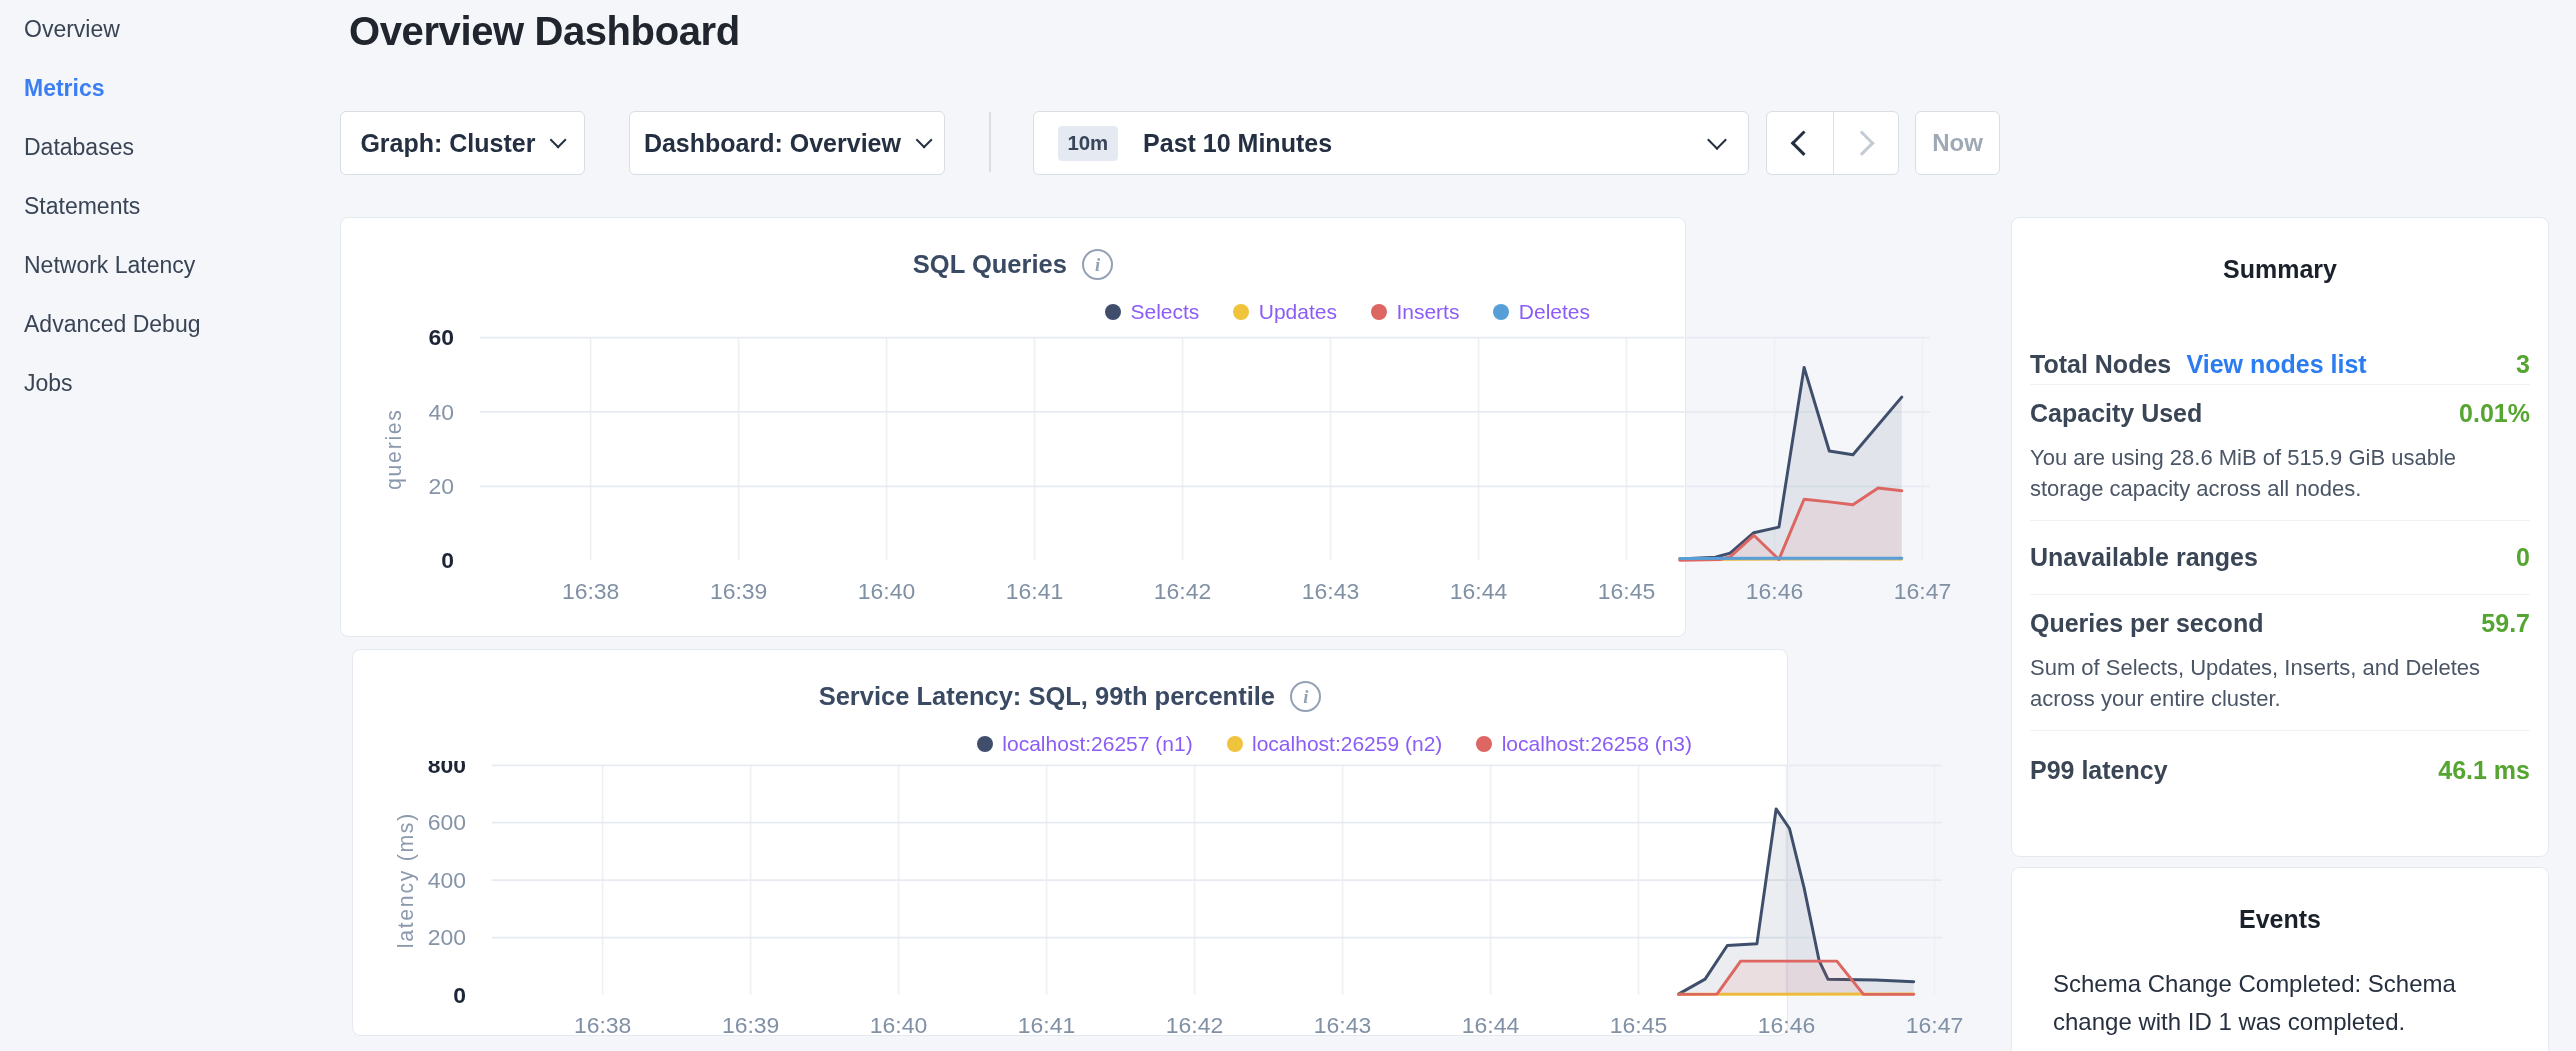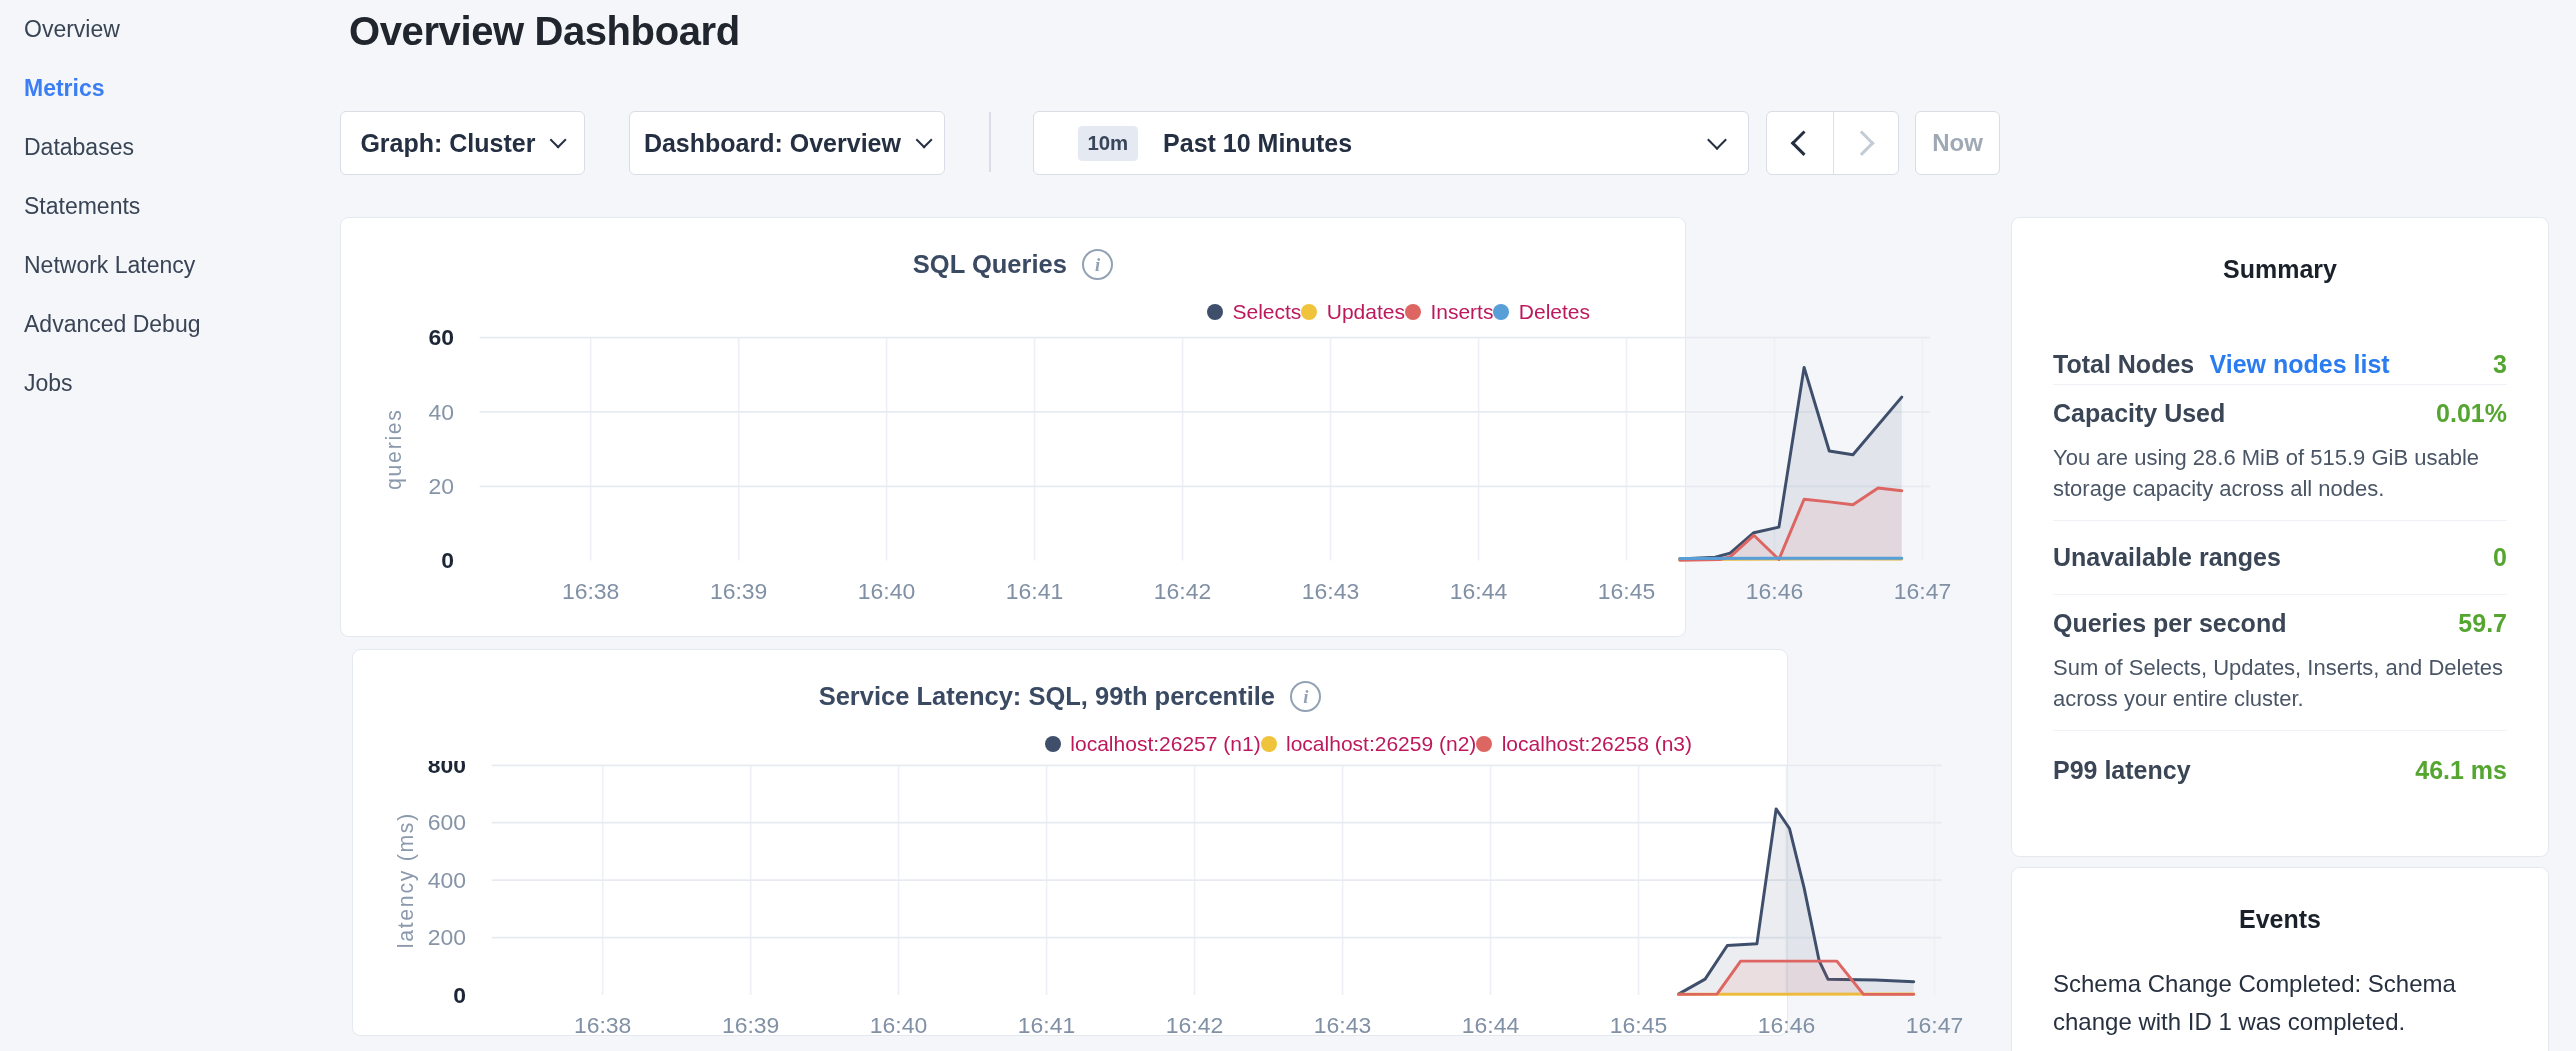--- a/index.html
+++ b/index.html
@@ -15,21 +15,21 @@
   
   .page-title { position:absolute; left:341px; top:8.5px; font-size:40px; font-weight:700; color:#21262e; letter-spacing:-0.4px;margin-left:8px; }
 
   
   .ctl { position:absolute; top:111px; height:64px; background:#fff; border:1.7px solid #d8dde6; border-radius:6px; display:flex; align-items:center; font-size:25px; font-weight:700; color:#242f42; cursor:pointer; }
   .dd { justify-content:center; gap:17px; }
   #dd-graph { left:340px; width:245px; }
   #dd-dashboard { left:629px; width:316px; }
   .ctl-divider { position:absolute; top:112px; left:989px; width:1.7px; height:60px; background:#d9dee6; }
   #timebox { left:1033px; width:716px; padding:0 24px; justify-content:flex-start; }
-  .time-badge { background:#e4e9f2; border-radius:4.3px; padding:6px 9.4px; font-size:20.4px; font-weight:700; color:#39455a;margin-left:20px; }
+  .time-badge { background:#e4e9f2; border-radius:4.3px; padding:6px 9.4px; font-size:20.4px; font-weight:700; color:#39455a; }
   .time-label { margin-left:25.5px; }
   .time-caret { margin-left:auto; }
   #arrows { left:1766px; width:133px; padding:0; overflow:hidden; }
   .arrow-cell { width:50%; height:100%; display:flex; align-items:center; justify-content:center; }
   .arrow-cell + .arrow-cell { border-left:1.7px solid #dce1e9; }
   .arrow-prev { color:#242f42; }
   .arrow-next { color:#c3cbd5; }
   #now-btn { left:1915px; width:85px; justify-content:center; color:#9fa9b6; font-size:24px; }
 
   
@@ -41,27 +41,27 @@
   .chev.right { transform:rotate(-45deg); margin-right:6.8px; }
 
   
   .card { position:absolute; background:#fff; border:1.7px solid #e4e8ef; border-radius:8.5px; }
   #chart-card-0 { left:340px; top:217px; width:1346px; height:420px; }
   #chart-card-1 { left:352px; top:649px; width:1436px; height:387px; }
 
   .chart-title-row { position:absolute; top:31px; left:0; right:0; display:flex; justify-content:center; align-items:center; gap:15.3px; }
   .chart-title { font-size:25.5px; font-weight:700; color:#3a4a63; }
   .info-icon { width:31px; height:31px; border:2.6px solid #93a1b4; border-radius:50%; color:#93a1b4; display:flex; align-items:center; justify-content:center; font-size:18.7px; font-weight:700; font-style:italic; font-family:"Liberation Serif","DejaVu Serif",serif; cursor:pointer; }
-  .chart-legend { position:absolute; top:82px; right:95px; display:flex; align-items:center; font-size:21px; color:#be185d; }
+  .chart-legend { position:absolute; top:82px; right:95px; display:flex; gap:34px; align-items:center; font-size:21px; color:#8b5cf6; }
   .legend-item { display:flex; align-items:center; gap:9.4px; cursor:pointer; }
   .legend-dot { width:16px; height:16px; border-radius:50%; }
   svg.chart { position:absolute; left:0; display:block; }
 
   
-  #summary-card { left:2011px; top:217px; width:538px; height:640px; padding:0 41px; }
+  #summary-card { left:2011px; top:217px; width:538px; height:640px; padding:0 18px; }
   .panel-title { text-align:center; font-size:25px; font-weight:700; color:#1b212b; padding-top:37px; }
   .s-rows { margin-top:25.5px; }
   .s-row { border-top:1.7px solid #eef1f5; display:flex; flex-direction:column; justify-content:center; }
   .s-row:first-child { border-top:none; }
   .row-line { display:flex; align-items:baseline; }
   .s-label { font-size:25px; font-weight:700; color:#3a4556; }
   .s-link { font-size:25px; font-weight:700; color:#2b7cf0; margin-left:15.3px; cursor:pointer;margin-top:36px; }
   .s-value { margin-left:auto; font-size:25px; font-weight:700; color:#55a531; white-space:nowrap; }
   .s-desc { font-size:22px; color:#4a5566; line-height:1.42; margin-top:13.6px; }
   .h87 { height:74px; } .h160 { height:136px; } .h95 { height:81px; }

